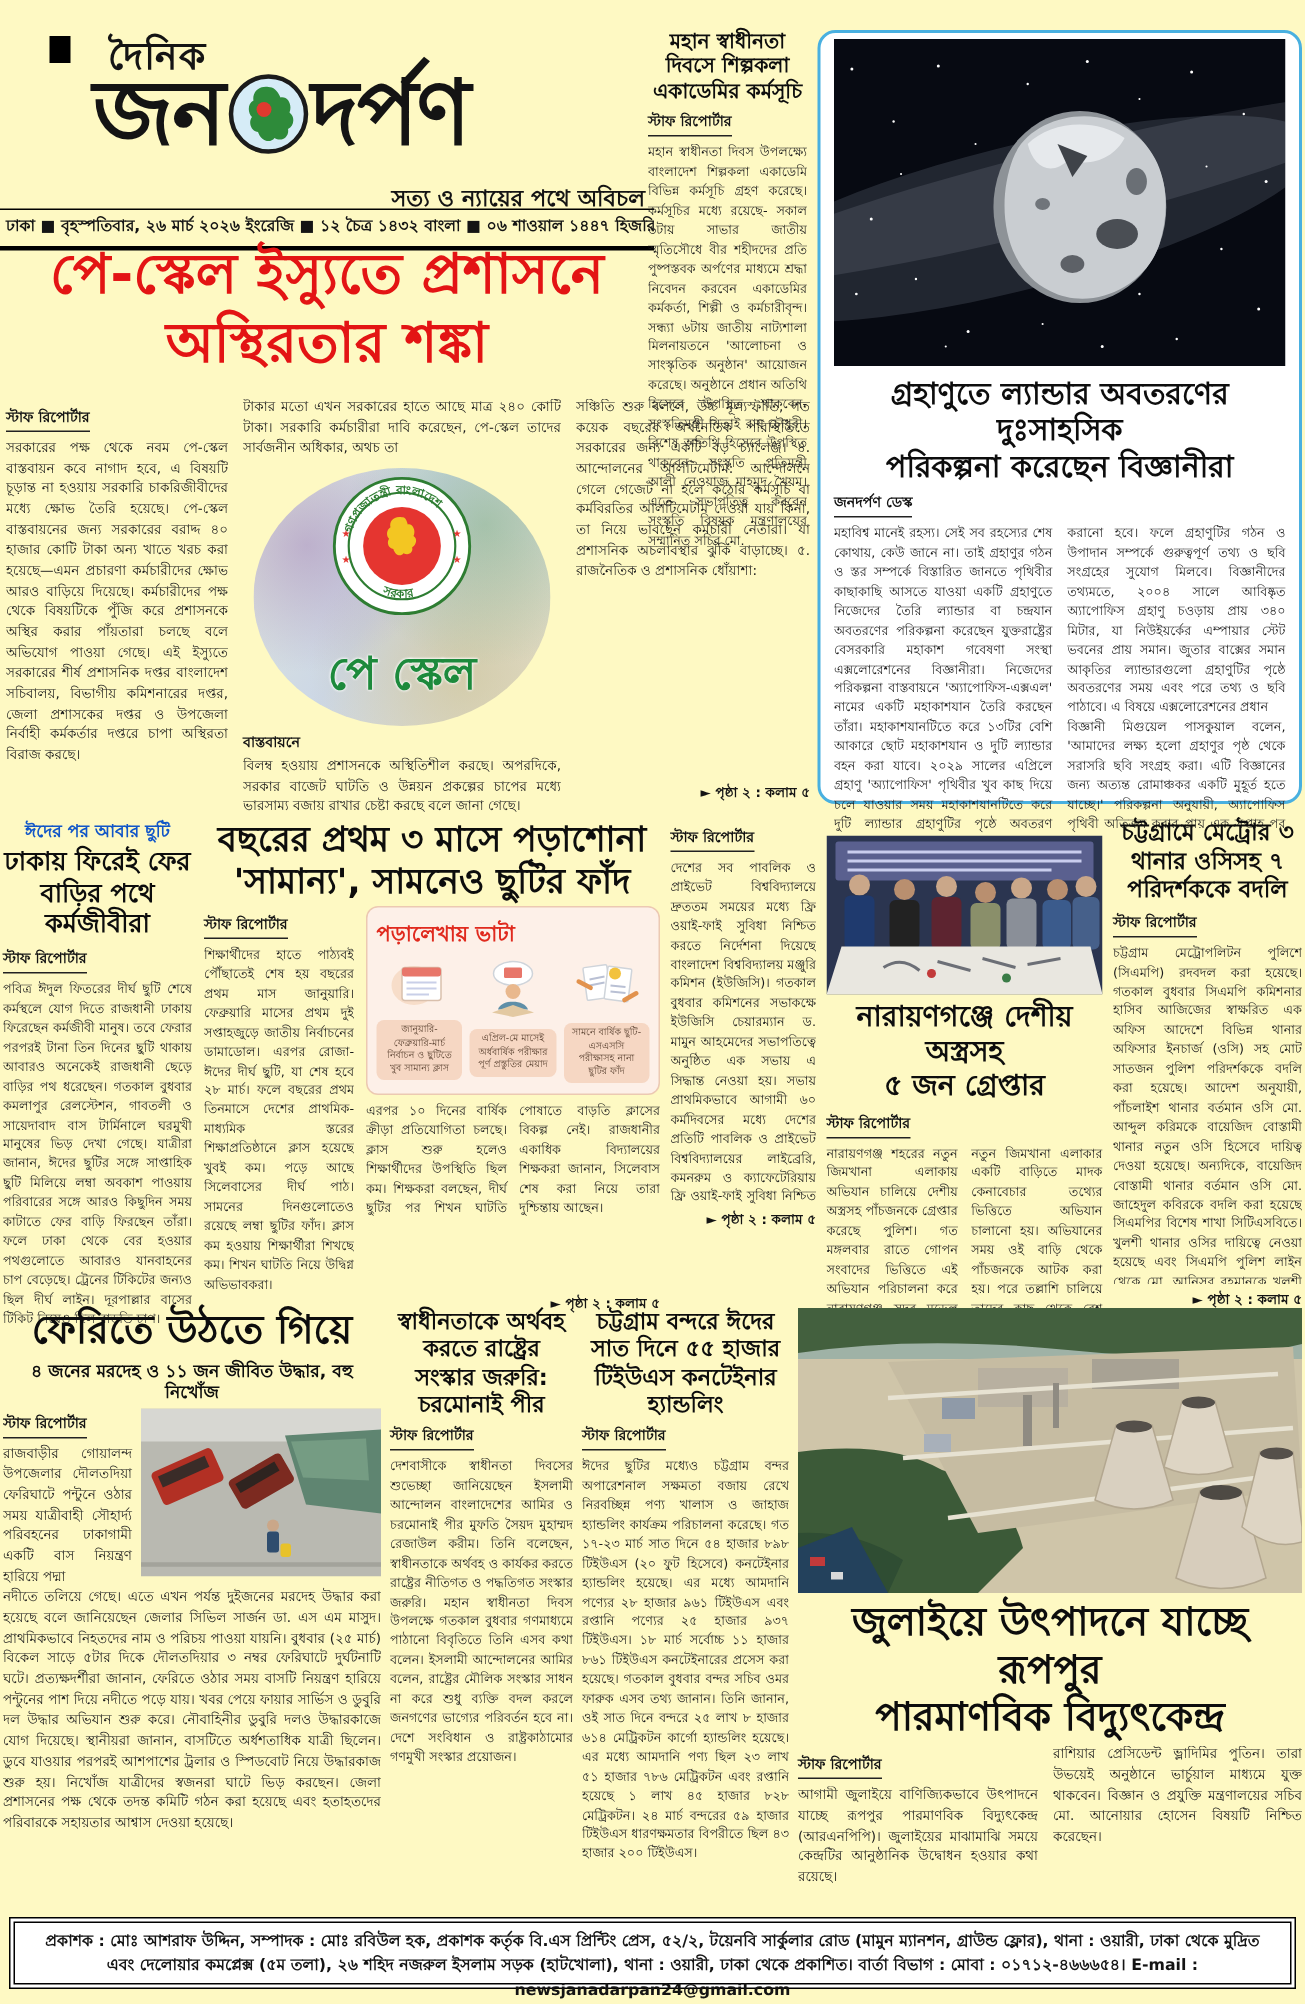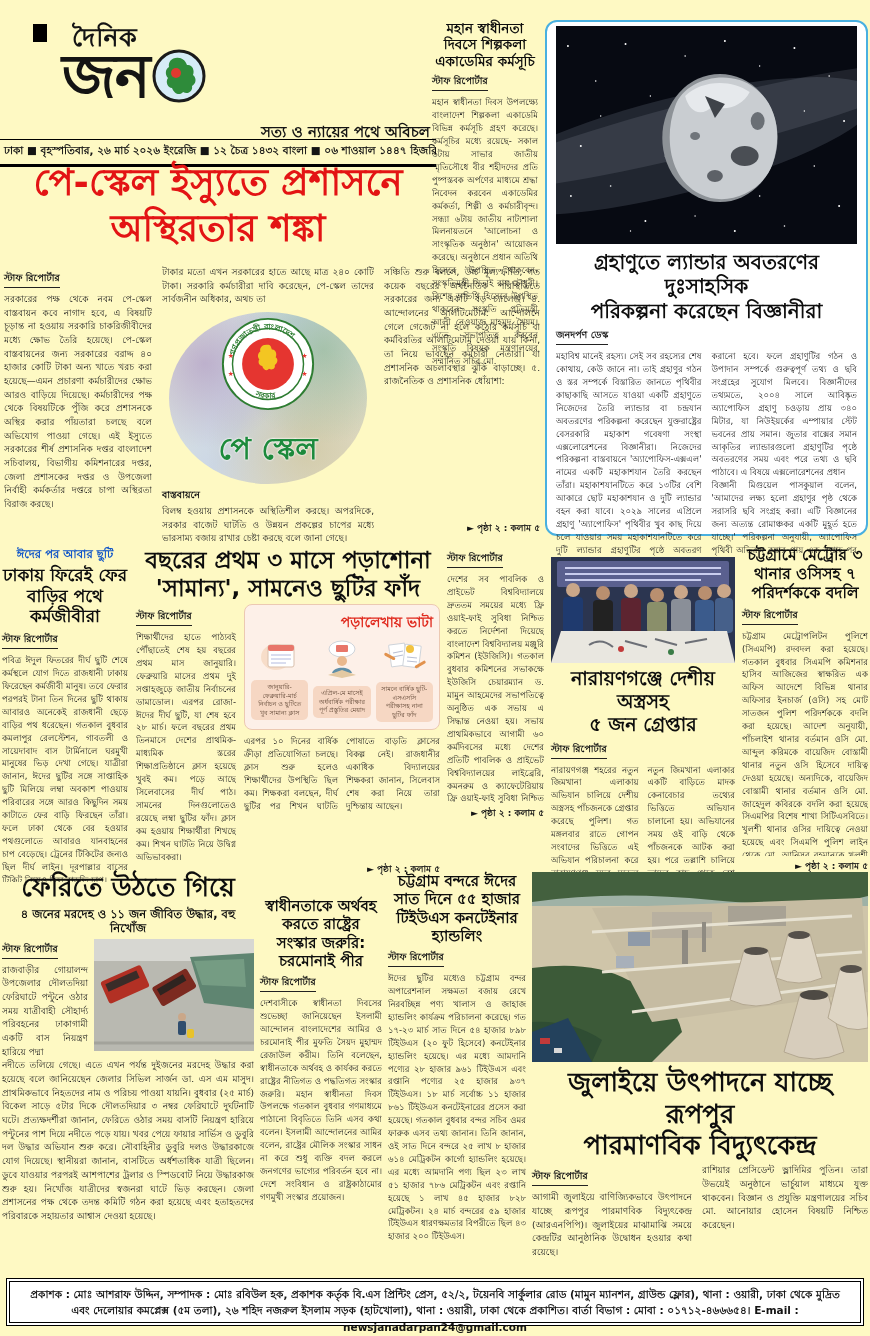--- a/index.html
+++ b/index.html
@@ -21,21 +21,21 @@
   .byline{font-size:9.5px;font-weight:bold;border-bottom:1px solid #222;display:inline-block;padding-bottom:1px;margin:4px 0 5px;}
   .bt{font-size:9px;line-height:1.52;text-align:justify;color:#1b1b1b;}
   .bt.small{font-size:8.5px;}
   .cont{font-weight:bold;font-size:9px;text-align:right;margin-top:3px;}
   .subhead-bold{font-weight:bold;font-size:9.5px;margin:4px 0 2px;}
   .cols2{column-count:2;column-gap:10px;}
   .photo{display:block;width:100%;}
   .bluebox{border:2.5px solid #49b0e0;border-radius:12px;padding:4px 9px;background:#fff;}
   
   .info-box{background:#fdf0e8;border:1px solid #ecc9b2;border-radius:8px;padding:6px 6px 7px;}
-  .info-title{color:#e02a1e;font-weight:bold;font-size:14px;text-align:right;margin-bottom:4px;}
+  .info-title{color:#e02a1e;font-weight:bold;font-size:14px;text-align:left;margin-bottom:4px;}
   .info-items{display:flex;justify-content:space-between;gap:5px;}
   .info-item{flex:1;display:flex;flex-direction:column;align-items:center;}
   .info-cap{background:#f6d7c3;border-radius:5px;font-size:6.3px;line-height:1.35;text-align:center;
             color:#5d4433;padding:3px 4px;margin-top:3px;min-height:24px;}
   .footer-box{border:4px double #000;text-align:center;font-size:10.5px;font-weight:bold;line-height:1.55;
               padding:4px 10px;background:#fff;}
   .clamp{overflow:hidden;}
 </style>
 </head>
 <body>
@@ -46,20 +46,21 @@
   <div class="abs daily" style="left:72px;top:18px;">দৈনিক</div>
   <div class="abs title-row" style="left:62px;top:46px;">
     <span>জন</span>
     <span class="globe">
       <svg viewBox="0 0 54 54" width="54" height="54">
         <circle cx="27" cy="27" r="25" fill="#d6ecf7" stroke="#1b1b1b" stroke-width="3"></circle>
         <path d="M27 9 C20 8 16 13 17 18 C13 20 13 26 16 29 C13 33 16 39 20 39 C22 45 28 47 31 43 C36 46 41 42 40 37 C44 35 45 29 41 26 C43 21 40 15 35 16 C33 11 30 9 27 9 Z" fill="#2e8b3a"></path>
         <circle cx="24" cy="24" r="5" fill="#e03a2f"></circle>
       </svg>
     </span>
+    <span>দর্পণ</span>
   </div>
   <div class="abs tagline" style="left:150px;top:120px;width:280px;">সত্য ও  ন্যায়ের পথে অবিচল</div>
   <div class="abs dateline" style="left:0px;top:139px;width:436px;">ঢাকা ■ বৃহস্পতিবার, ২৬ মার্চ ২০২৬ ইংরেজি ■ ১২ চৈত্র ১৪৩২ বাংলা ■ ০৬ শাওয়াল ১৪৪৭ হিজরি ■ পৃষ্ঠা ৮ ■ মূল্য ৫ টাকা</div>
 
   <div class="abs" style="left:432px;top:20px;width:106px;height:515px;">
     <div class="hl" style="font-size:13.5px;">মহান স্বাধীনতা দিবসে শিল্পকলা একাডেমির কর্মসূচি</div>
     <div><span class="byline">স্টাফ রিপোর্টার</span></div>
     <div class="bt small clamp" style="height:420px;">মহান স্বাধীনতা দিবস উপলক্ষ্যে বাংলাদেশ শিল্পকলা একাডেমি বিভিন্ন কর্মসূচি গ্রহণ করেছে। কর্মসূচির মধ্যে রয়েছে- সকাল ৬টায় সাভার জাতীয় স্মৃতিসৌধে বীর শহীদদের প্রতি পুষ্পস্তবক অর্পণের মাধ্যমে শ্রদ্ধা নিবেদন করবেন একাডেমির কর্মকর্তা, শিল্পী ও কর্মচারীবৃন্দ। সন্ধ্যা ৬টায় জাতীয় নাট্যশালা মিলনায়তনে 'আলোচনা ও সাংস্কৃতিক অনুষ্ঠান' আয়োজন করেছে। অনুষ্ঠানে প্রধান অতিথি হিসেবে উপস্থিত থাকবেন- সংস্কৃতিমন্ত্রী নিতাই রায় চৌধুরী। বিশেষ অতিথি হিসেবে উপস্থিত থাকবেন সংস্কৃতি প্রতিমন্ত্রী আলী নেওয়াজ মাহমুদ খৈয়ম। এতে সভাপতিত্ব করবেন সংস্কৃতি বিষয়ক মন্ত্রণালয়ের সম্মানিত সচিব মো.</div>
   </div>
 
@@ -322,21 +323,21 @@
           <rect x="93" y="90" width="7" height="9" rx="2" fill="#e8c22a"></rect>
           <line x1="0" y1="104" x2="160" y2="104" stroke="#a3a39b" stroke-width="3"></line>
         </svg>
       </span>
       <span class="byline">স্টাফ রিপোর্টার</span>
       <div class="bt">রাজবাড়ীর গোয়ালন্দ উপজেলার দৌলতদিয়া ফেরিঘাটে পন্টুনে ওঠার সময় যাত্রীবাহী সৌহার্দ্য পরিবহনের ঢাকাগামী একটি বাস নিয়ন্ত্রণ হারিয়ে পদ্মা</div>
       <div class="bt">নদীতে তলিয়ে গেছে। এতে এখন পর্যন্ত দুইজনের মরদেহ উদ্ধার করা হয়েছে বলে জানিয়েছেন জেলার সিভিল সার্জন ডা. এস এম মাসুদ। প্রাথমিকভাবে নিহতদের নাম ও পরিচয় পাওয়া যায়নি। বুধবার (২৫ মার্চ) বিকেল সাড়ে ৫টার দিকে দৌলতদিয়ার ৩ নম্বর ফেরিঘাটে দুর্ঘটনাটি ঘটে। প্রত্যক্ষদর্শীরা জানান, ফেরিতে ওঠার সময় বাসটি নিয়ন্ত্রণ হারিয়ে পন্টুনের পাশ দিয়ে নদীতে পড়ে যায়। খবর পেয়ে ফায়ার সার্ভিস ও ডুবুরি দল উদ্ধার অভিযান শুরু করে। নৌবাহিনীর ডুবুরি দলও উদ্ধারকাজে যোগ দিয়েছে। স্থানীয়রা জানান, বাসটিতে অর্ধশতাধিক যাত্রী ছিলেন। ডুবে যাওয়ার পরপরই আশপাশের ট্রলার ও স্পিডবোট নিয়ে উদ্ধারকাজ শুরু হয়। নিখোঁজ যাত্রীদের স্বজনরা ঘাটে ভিড় করছেন। জেলা প্রশাসনের পক্ষ থেকে তদন্ত কমিটি গঠন করা হয়েছে এবং হতাহতদের পরিবারকে সহায়তার আশ্বাস দেওয়া হয়েছে।</div>
     </div>
   </div>
 
-  <div class="abs" style="left:260px;top:872px;width:122px;height:396px;margin-top:25px;">
+  <div class="abs" style="left:260px;top:872px;width:122px;height:396px;">
     <div class="hl" style="font-size:15px;">স্বাধীনতাকে অর্থবহ করতে রাষ্ট্রের সংস্কার জরুরি: চরমোনাই পীর</div>
     <div><span class="byline">স্টাফ রিপোর্টার</span></div>
     <div class="bt small clamp" style="height:300px;">দেশবাসীকে স্বাধীনতা দিবসের শুভেচ্ছা জানিয়েছেন ইসলামী আন্দোলন বাংলাদেশের আমির ও চরমোনাই পীর মুফতি সৈয়দ মুহাম্মদ রেজাউল করীম। তিনি বলেছেন, স্বাধীনতাকে অর্থবহ ও কার্যকর করতে রাষ্ট্রের নীতিগত ও পদ্ধতিগত সংস্কার জরুরি। মহান স্বাধীনতা দিবস উপলক্ষে গতকাল বুধবার গণমাধ্যমে পাঠানো বিবৃতিতে তিনি এসব কথা বলেন। ইসলামী আন্দোলনের আমির বলেন, রাষ্ট্রের মৌলিক সংস্কার সাধন না করে শুধু ব্যক্তি বদল করলে জনগণের ভাগ্যের পরিবর্তন হবে না। দেশে সংবিধান ও রাষ্ট্রকাঠামোর গণমুখী সংস্কার প্রয়োজন।</div>
   </div>
 
   <div class="abs" style="left:388px;top:872px;width:138px;height:396px;">
     <div class="hl" style="font-size:15px;">চট্টগ্রাম বন্দরে ঈদের সাত দিনে ৫৫ হাজার টিইউএস কনটেইনার হ্যান্ডলিং</div>
     <div><span class="byline">স্টাফ রিপোর্টার</span></div>
     <div class="bt small clamp" style="height:286px;">ঈদের ছুটির মধ্যেও চট্টগ্রাম বন্দর অপারেশনাল সক্ষমতা বজায় রেখে নিরবচ্ছিন্ন পণ্য খালাস ও জাহাজ হ্যান্ডলিং কার্যক্রম পরিচালনা করেছে। গত ১৭-২৩ মার্চ সাত দিনে ৫৪ হাজার ৮৯৮ টিইউএস (২০ ফুট হিসেবে) কনটেইনার হ্যান্ডলিং হয়েছে। এর মধ্যে আমদানি পণ্যের ২৮ হাজার ৯৬১ টিইউএস এবং রপ্তানি পণ্যের ২৫ হাজার ৯৩৭ টিইউএস। ১৮ মার্চ সর্বোচ্চ ১১ হাজার ৮৬১ টিইউএস কনটেইনারের প্রসেস করা হয়েছে। গতকাল বুধবার বন্দর সচিব ওমর ফারুক এসব তথ্য জানান। তিনি জানান, ওই সাত দিনে বন্দরে ২৫ লাখ ৮ হাজার ৬১৪ মেট্রিকটন কার্গো হ্যান্ডলিং হয়েছে। এর মধ্যে আমদানি পণ্য ছিল ২৩ লাখ ৫১ হাজার ৭৮৬ মেট্রিকটন এবং রপ্তানি হয়েছে ১ লাখ ৪৫ হাজার ৮২৮ মেট্রিকটন। ২৪ মার্চ বন্দরের ৫৯ হাজার টিইউএস ধারণক্ষমতার বিপরীতে ছিল ৪৩ হাজার ২০০ টিইউএস।</div>
   </div>

